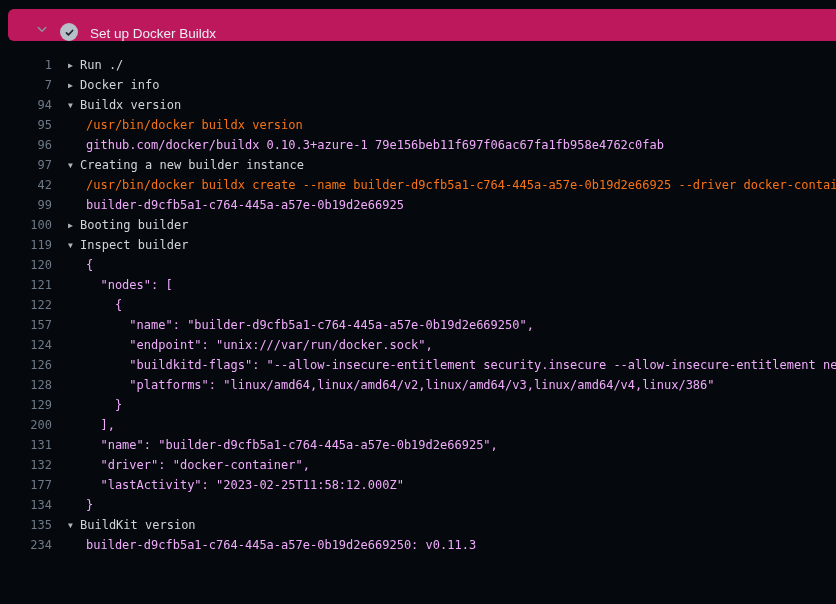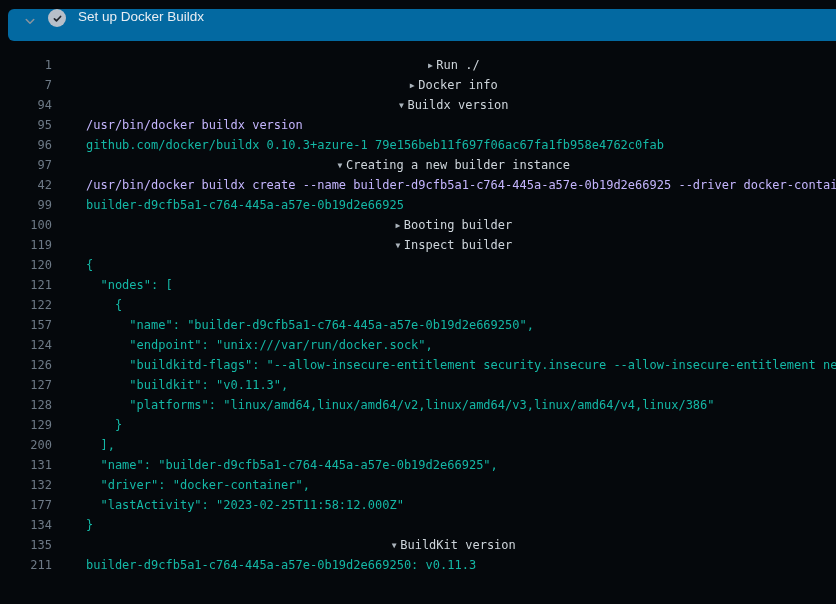--- a/index.html
+++ b/index.html
@@ -6,25 +6,25 @@
   html, body {
     width: 836px; height: 604px;
     background: #05080c;
     overflow: hidden;
     font-family: "DejaVu Sans Mono", monospace;
   }
   .step-header {
     position: absolute;
     top: 9px; left: 8px; right: 0;
     height: 32px;
-    background: #0369a1;
+    background: #be185d;
     border-radius: 6px 0 0 6px;
     display: flex;
-    align-items: flex-start;
-    padding-left: 10px;
+    align-items: flex-end;
+    padding-left: 22px;
     cursor: pointer;
   }
   .chevron {
     width: 24px; height: 24px;
     display: flex; align-items: center; justify-content: center;
     color: #8b949e;
     flex: none;
   }
   .status-circle {
     width: 18px; height: 18px;
@@ -59,29 +59,28 @@
     flex: none;
     width: 52px;
     text-align: right;
     color: #6e7a87;
     cursor: pointer;
   }
   .log-row .content {
     flex: 1;
     overflow: hidden;
     padding-left: 34px;
-    color: #14b8a6;
+    color: #f0abfc;
   }
   .log-row.group .content {
     padding-left: 16px;
     color: #ced5db;
     cursor: pointer;
-    text-align: center;
-  }
-  .log-row.command .content { color: #c4b5fd; }
+  }
+  .log-row.command .content { color: #f97316; }
   .arrow {
     display: inline-block;
     width: 12px;
     font-size: 8px;
     color: #aab3bb;
     vertical-align: 1px;
   }
 </style>
 </head>
 <body>
@@ -159,24 +158,20 @@
   </div>
     <div class="log-row">
     <span class="num">124</span>
     <span class="content">      "endpoint": "unix:///var/run/docker.sock",</span>
   </div>
     <div class="log-row">
     <span class="num">126</span>
     <span class="content">      "buildkitd-flags": "--allow-insecure-entitlement security.insecure --allow-insecure-entitlement network.host",</span>
   </div>
     <div class="log-row">
-    <span class="num">127</span>
-    <span class="content">      "buildkit": "v0.11.3",</span>
-  </div>
-    <div class="log-row">
     <span class="num">128</span>
     <span class="content">      "platforms": "linux/amd64,linux/amd64/v2,linux/amd64/v3,linux/amd64/v4,linux/386"</span>
   </div>
     <div class="log-row">
     <span class="num">129</span>
     <span class="content">    }</span>
   </div>
     <div class="log-row">
     <span class="num">200</span>
     <span class="content">  ],</span>
@@ -195,16 +190,16 @@
   </div>
     <div class="log-row">
     <span class="num">134</span>
     <span class="content">}</span>
   </div>
     <div class="log-row group">
     <span class="num">135</span>
     <span class="content"><span class="arrow">▼</span>BuildKit version</span>
   </div>
     <div class="log-row">
-    <span class="num">211</span>
+    <span class="num">234</span>
     <span class="content">builder-d9cfb5a1-c764-445a-a57e-0b19d2e669250: v0.11.3</span>
   </div>
   </div>
 
 </body></html>

